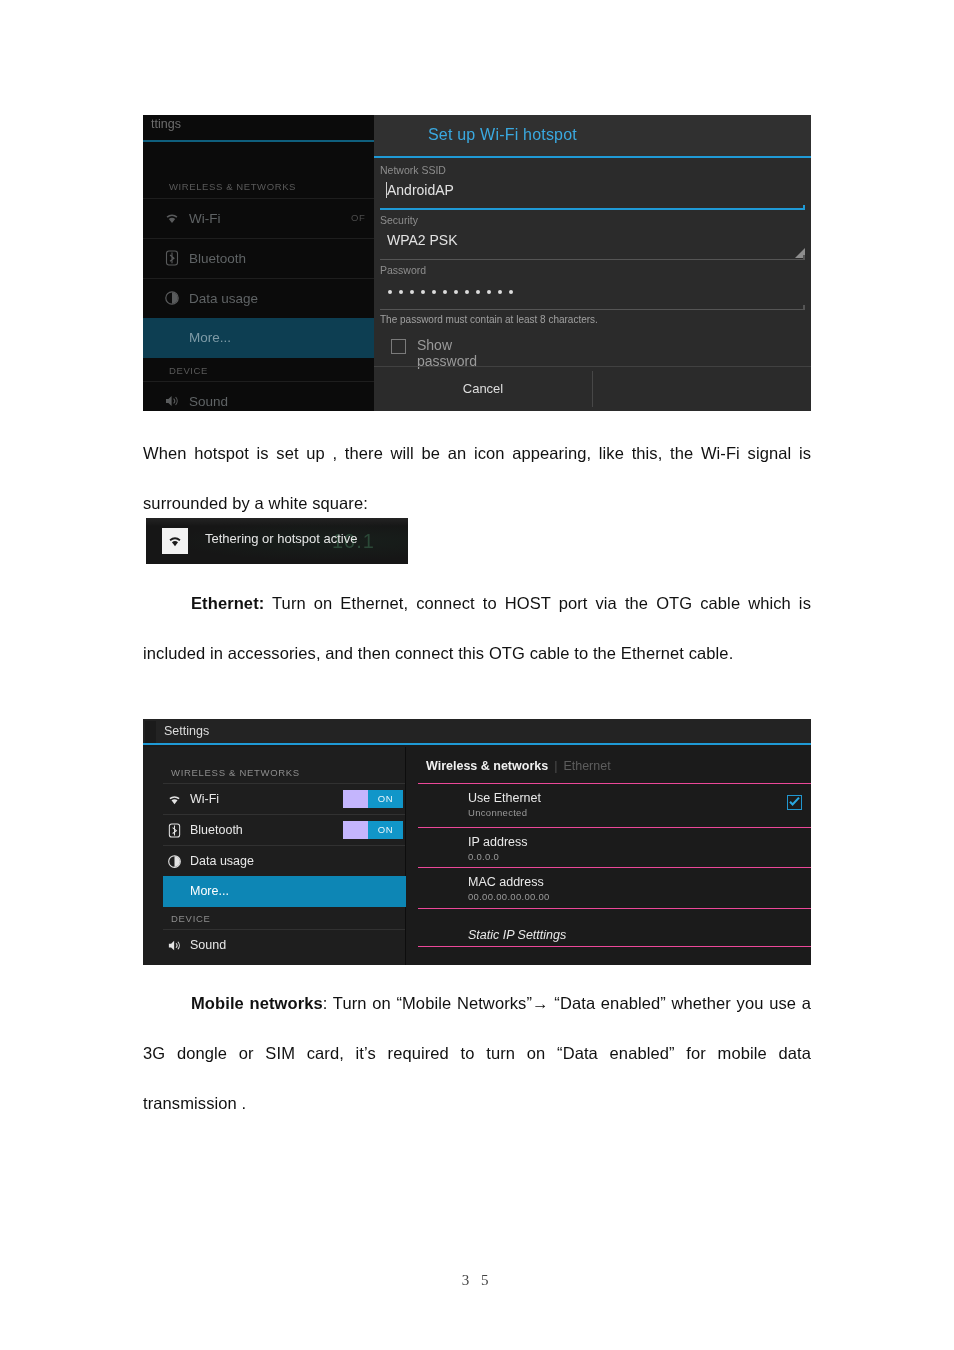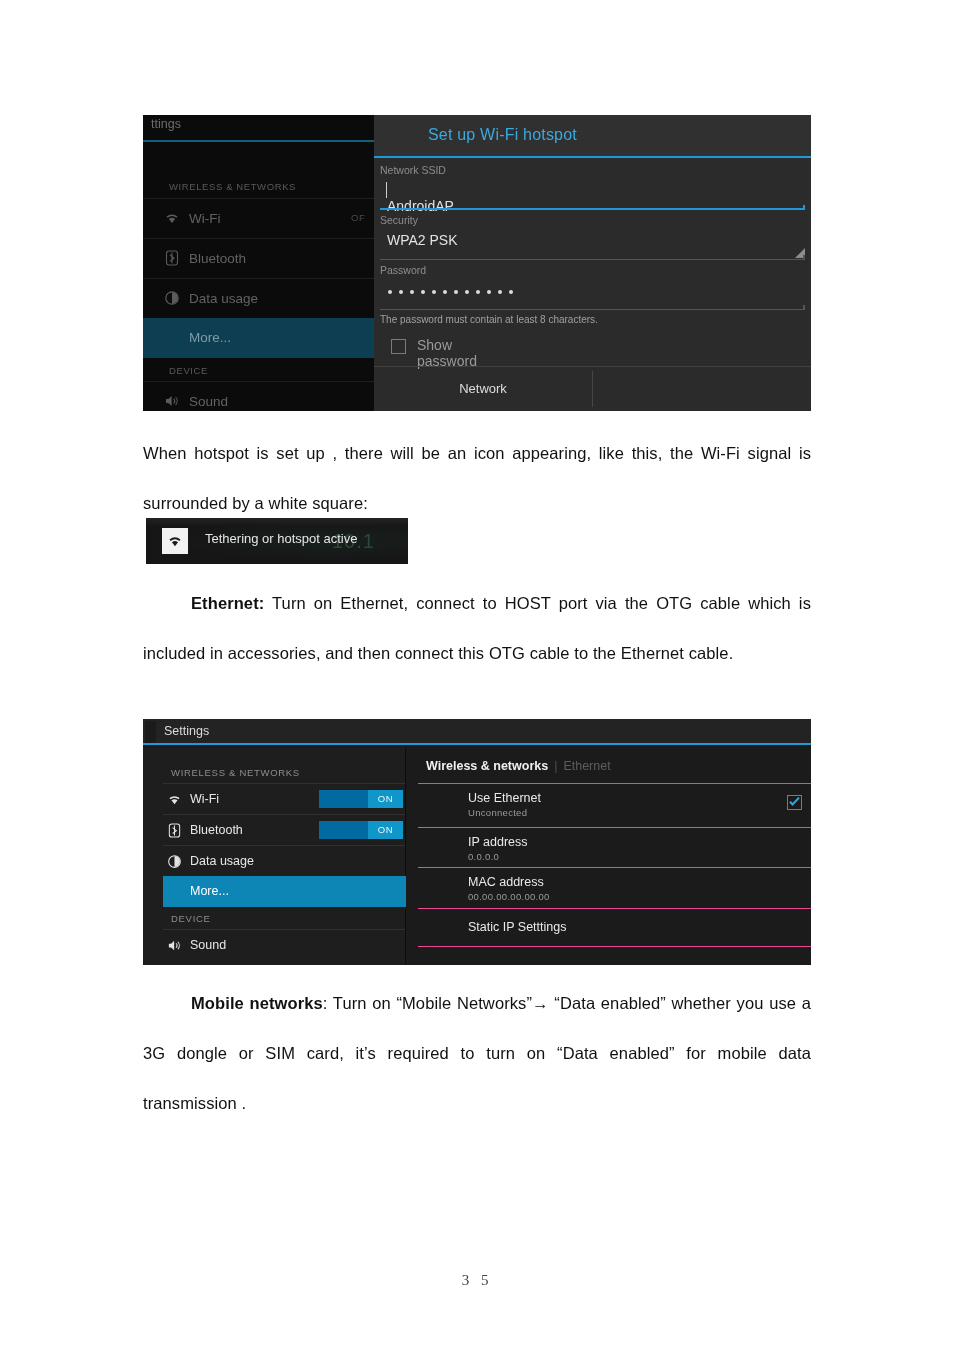--- a/index.html
+++ b/index.html
@@ -355,22 +355,22 @@
   }
   #shot-eth .srow .lbl {
     position: absolute;
     left: 27px; top: 8px;
     font-size: 12.5px;
     color: #e8e8e8;
   }
   #shot-eth .sw {
     position: absolute;
     right: 2px; top: 6px;
-    width: 84px; height: 18px;
-    background: #0369a1;
+    width: 60px; height: 18px;
+    background: #c4b5fd;
   }
   #shot-eth .sw .on {
     position: absolute;
     right: 0; top: 0;
     width: 35px; height: 18px;
     background: #1196c9;
     color: #eaf6fb;
     font-size: 9.5px;
     letter-spacing: .6px;
     text-align: center;
@@ -489,21 +489,21 @@
     <div class="dlg">
       <div class="dlg-head">
         <div class="t">Set up Wi-Fi hotspot</div>
         <div class="rule"></div>
       </div>
 
       <div class="dlg-body">
 
         <div class="fl" style="top:6px;">Network SSID</div>
         <div class="caret" style="left:12px; top:24px;"></div>
-        <div class="fv" style="top:24px;margin-top:16px;">AndroidAP</div>
+        <div class="fv" style="top:24px;">AndroidAP</div>
         <div class="fline active" style="top:50px;"></div>
 
         <div class="fl" style="top:56px;">Security</div>
         <div class="fv" style="top:74px;">WPA2 PSK</div>
         <div class="dd-arrow" style="left:421px; top:90px;"></div>
         <div class="fline" style="top:101px;"></div>
 
         <div class="fl" style="top:106px;text-align:center;">Password</div>
         <div class="pw-dots" style="top:132px;">
             <i></i>
@@ -523,21 +523,21 @@
 
         <div class="hint" style="top:156px;">The password must contain at least 8 characters.</div>
 
         <div class="cbrow" style="top:181px;">
           <span class="cbbox"></span>
           <span class="cbl">Show password</span>
         </div>
       </div>
 
       <div class="dlg-foot">
-        <div class="btn" style="left:0; width:218px;">Network</div>
+        <div class="btn" style="left:0; width:218px;">Cancel</div>
         <div class="sep"></div>
       </div>
     </div>
   </div>
 
   <div class="para" style="top:428px;">When hotspot is set up , there will be an icon appearing, like this, the Wi-Fi signal is surrounded by a white square:</div>
 
   <div class="shot" id="shot-tether">
     <div class="tgrad"></div>
     <div class="tbadge">
@@ -637,21 +637,21 @@
         <span class="t">IP address</span>
         <span class="s">0.0.0.0</span>
       </div>
 
       <div class="erow" style="top:120px; height:41px;">
         <span class="t">MAC address</span>
         <span class="s">00.00.00.00.00.00</span>
       </div>
 
       <div class="erow" style="top:161px; height:38px;">
-        <span class="t" style="top:11px;">Static IP Setttings</span>
+        <span class="t" style="top:19px;font-style:italic;">Static IP Setttings</span>
       </div>
 
       <div class="erow" style="top:199px; height:19px;"></div>
     </div>
   </div>
 
   <div class="para" style="top:978px;">
     <span class="lead"></span><b>Mobile networks</b><span>: Turn on “Mobile Networks”→ “Data enabled” whether you use a 3G dongle or SIM card, it’s required to turn on  “Data enabled” for mobile data transmission .</span>
   </div>
 

